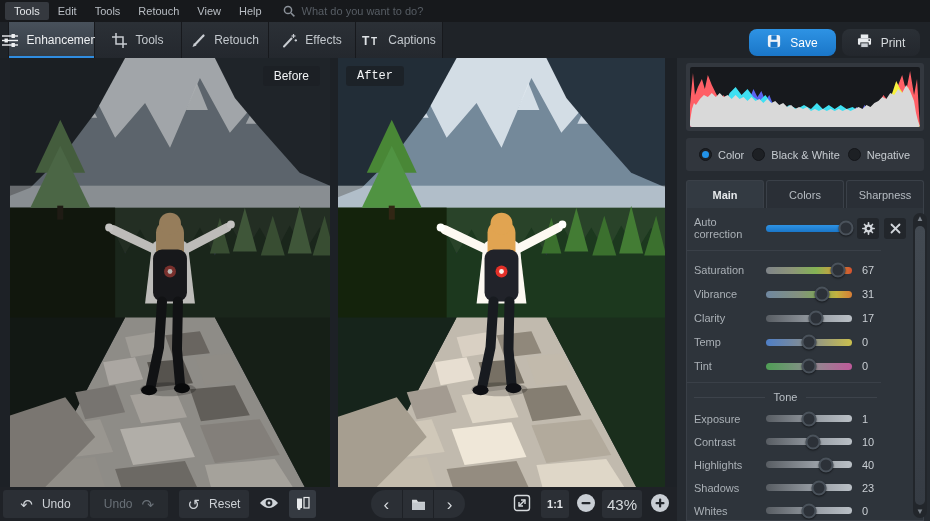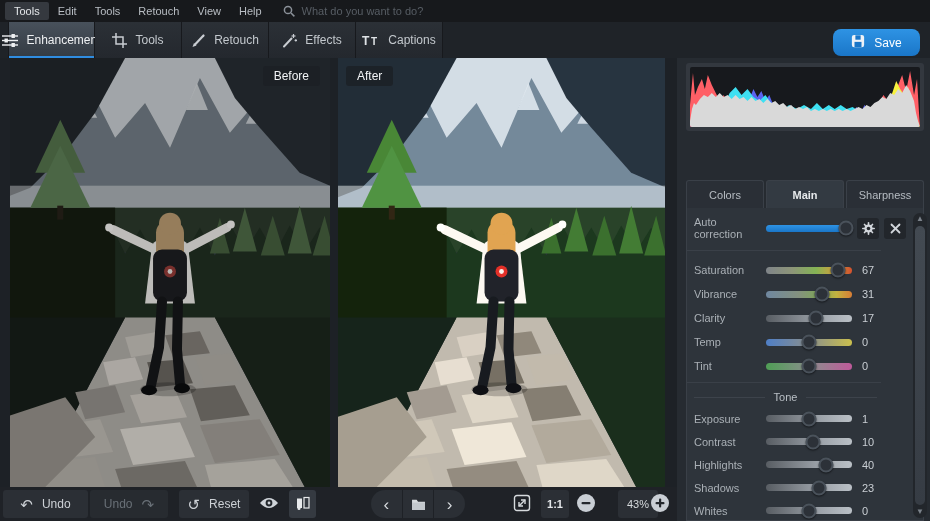--- a/index.html
+++ b/index.html
@@ -34,42 +34,42 @@
   
   .photo{position:absolute;top:58px;height:429px;overflow:hidden;background:#2a313a;}
   .photo-before{left:10px;width:320px;}
   .photo-after{left:338px;width:327px;}
   .photo svg.scene{width:100%;height:100%;display:block;}
   .photo-before svg.scene{filter:saturate(.68) brightness(.8) contrast(1.02);}
   .photo-after  svg.scene{filter:saturate(1.28) brightness(1.07);}
   .chip{position:absolute;top:8px;background:rgba(28,31,36,.8);color:#f2f4f6;font-size:12px;
         padding:3px 11px;border-radius:3px;}
   .photo-before .chip{right:10px;}
-  .photo-after  .chip{left:8px;}
+  .photo-after  .chip{left:8px;font-family:Liberation Mono, monospace;}
 
   
   .bottombar{position:absolute;left:0;top:487px;width:677px;height:34px;background:#1f2227;}
   .bb{position:absolute;top:3px;height:28px;display:flex;align-items:center;justify-content:center;
       gap:9px;background:#2b2f35;border-radius:3px;font-size:12px;color:#cdd1d6;cursor:pointer;}
   .bb .g{font-size:15px;line-height:1;color:#cdd1d6;}
   .bb-undo{left:3px;width:85px;}
   .bb-redo{left:90px;width:78px;background:#272b30;color:#697077;}
   .bb-redo .g{color:#697077;}
   .bb-reset{left:179px;width:70px;}
   .bb-eye{left:252px;width:34px;background:transparent;}
   .bb-compare{left:289px;width:27px;background:#353a41;}
   .navgroup{position:absolute;left:371px;top:3px;width:94px;height:28px;background:#2b2f35;
             border-radius:14px;display:flex;align-items:stretch;overflow:hidden;}
   .navseg{flex:1;display:flex;align-items:center;justify-content:center;cursor:pointer;
           color:#d8dcdf;font-size:17px;line-height:1;}
   .navseg + .navseg{border-left:1px solid #1e2126;}
   .bb-fit{left:508px;width:28px;background:transparent;}
   .bb-ratio{left:541px;width:28px;font-weight:bold;font-size:11px;color:#e4e7ea;}
   .bb-minus{left:574px;width:24px;background:transparent;}
-  .bb-pct{left:618px;width:40px;font-size:11px;color:#d6dadd;}
+  .bb-pct{left:602px;width:40px;font-size:15px;color:#d6dadd;}
   .bb-plus{left:648px;width:24px;background:transparent;}
 
   
   .sidepanel{position:absolute;left:677px;top:58px;width:253px;height:463px;background:#262b31;}
   .histo-box{position:absolute;left:9px;top:5px;width:238px;height:68px;background:#33383f;
              border-radius:3px;padding:4px;}
   .histo-inner{width:100%;height:100%;background:#17191d;border-radius:2px;overflow:hidden;}
   .histo-inner svg{display:block;width:100%;height:100%;}
   .mode-box{position:absolute;left:9px;top:80px;width:238px;height:33px;background:#31363d;
             border-radius:3px;display:flex;align-items:center;padding-left:13px;gap:8px;font-size:11px;}
@@ -262,20 +262,31 @@
       <div class="btn-top btn-save">
         <span>
           <svg width="14" height="14" viewBox="0 0 16 16">
             <rect x="1" y="1" width="14" height="14" rx="2.5" fill="#eef2f7"></rect>
             <rect x="5" y="1.5" width="6" height="5" fill="#1a76c8"></rect>
             <rect x="4" y="9" width="8" height="6" fill="#1a76c8"></rect>
           </svg>
         </span>
         <span>Save</span>
       </div>
+      <div class="btn-top btn-print">
+        <span>
+          <svg width="15" height="14" viewBox="0 0 16 15">
+            <rect x="4" y="0.5" width="8" height="4" fill="#e9ecef"></rect>
+            <rect x="1" y="4.5" width="14" height="7" rx="1" fill="#e9ecef"></rect>
+            <rect x="4" y="9.5" width="8" height="5" fill="#c9ced4" stroke="#2b3036"></rect>
+            <circle cx="13" cy="6.5" r="0.9" fill="#2b3036"></circle>
+          </svg>
+        </span>
+        <span>Print</span>
+      </div>
     </div>
   </div>
 
   <div class="photo photo-before">
     <svg class="scene">
         <use href="#scene"></use>
       </svg>
     <span class="chip">Before</span>
   </div>
   <div class="photo photo-after">
@@ -370,24 +381,38 @@
           <polygon fill="#ff5f66" points="0,60 0,38 3,6 5,28 8,20 12,12 15,22 18,8 22,18 26,26 30,34 34,28 38,38 44,44 50,48 60,52 80,54 110,56 140,56 160,54 175,52 182,48 186,42 190,38 195,28 200,34 205,26 210,18 214,8 218,24 222,4 226,28 229,12 231,46 232,60"></polygon>
           <polygon fill="#5b63f0" points="46,60 52,34 56,26 60,32 64,22 68,30 72,24 76,34 80,28 84,38 90,44 96,48 106,52 120,54 140,56 158,52 164,46 168,40 172,46 176,38 180,44 184,50 192,56 210,58 232,60"></polygon>
           <polygon fill="#4ef04e" points="40,60 46,32 50,42 56,28 62,40 68,34 74,42 80,36 86,44 92,38 98,46 104,40 110,48 116,42 122,48 128,42 134,48 140,44 146,50 152,44 158,50 166,46 174,52 182,48 190,54 198,48 204,54 212,56 222,58 232,60"></polygon>
           <polygon fill="#3ee0f2" points="28,60 34,38 40,26 46,20 52,28 58,22 64,30 70,34 76,28 82,36 88,40 95,42 100,38 108,42 115,38 122,42 128,36 134,42 140,38 146,42 152,38 158,42 164,40 170,44 176,46 182,48 190,52 200,56 212,58 232,60"></polygon>
           <polygon fill="#f7f23e" points="176,60 182,52 188,42 192,46 196,34 200,40 204,26 208,14 212,22 216,28 220,20 224,38 228,50 232,60"></polygon>
           <polygon fill="#d9d9d9" points="0,60 0,54 2,42 4,36 6,38 10,32 14,28 18,30 22,26 26,30 30,26 34,30 38,28 42,32 46,28 50,32 54,30 58,34 62,30 66,34 70,32 74,36 78,32 82,36 86,34 90,38 94,36 98,40 102,38 106,42 110,40 114,42 118,40 122,44 126,42 130,44 134,42 138,44 142,42 146,44 150,42 154,44 158,42 162,44 166,42 170,40 174,42 178,38 182,40 186,36 190,34 194,30 198,32 202,26 206,28 210,22 214,26 218,18 222,24 226,34 228,46 230,54 232,60"></polygon>
         </svg>
       </div>
     </div>
 
+    <div class="mode-box">
+      <span class="mode-opt">
+        <span class="radio sel"></span>
+        <span>Color</span>
+      </span>
+      <span class="mode-opt">
+        <span class="radio"></span>
+        <span>Black &amp; White</span>
+      </span>
+      <span class="mode-opt">
+        <span class="radio"></span>
+        <span>Negative</span>
+      </span>
+    </div>
 
     <div class="panel-tabs">
+      <div class="ptab active">Main</div>
       <div class="ptab">Colors</div>
-      <div class="ptab active">Main</div>
       <div class="ptab">Sharpness</div>
     </div>
 
     <div class="tab-content">
       <div class="auto-row">
         <span class="alabel">Auto correction</span>
         <span class="auto-track">
           <span class="auto-fill" style="width: 93%;"></span>
           <span class="shandle" style="left: 93%;"></span>
         </span>

